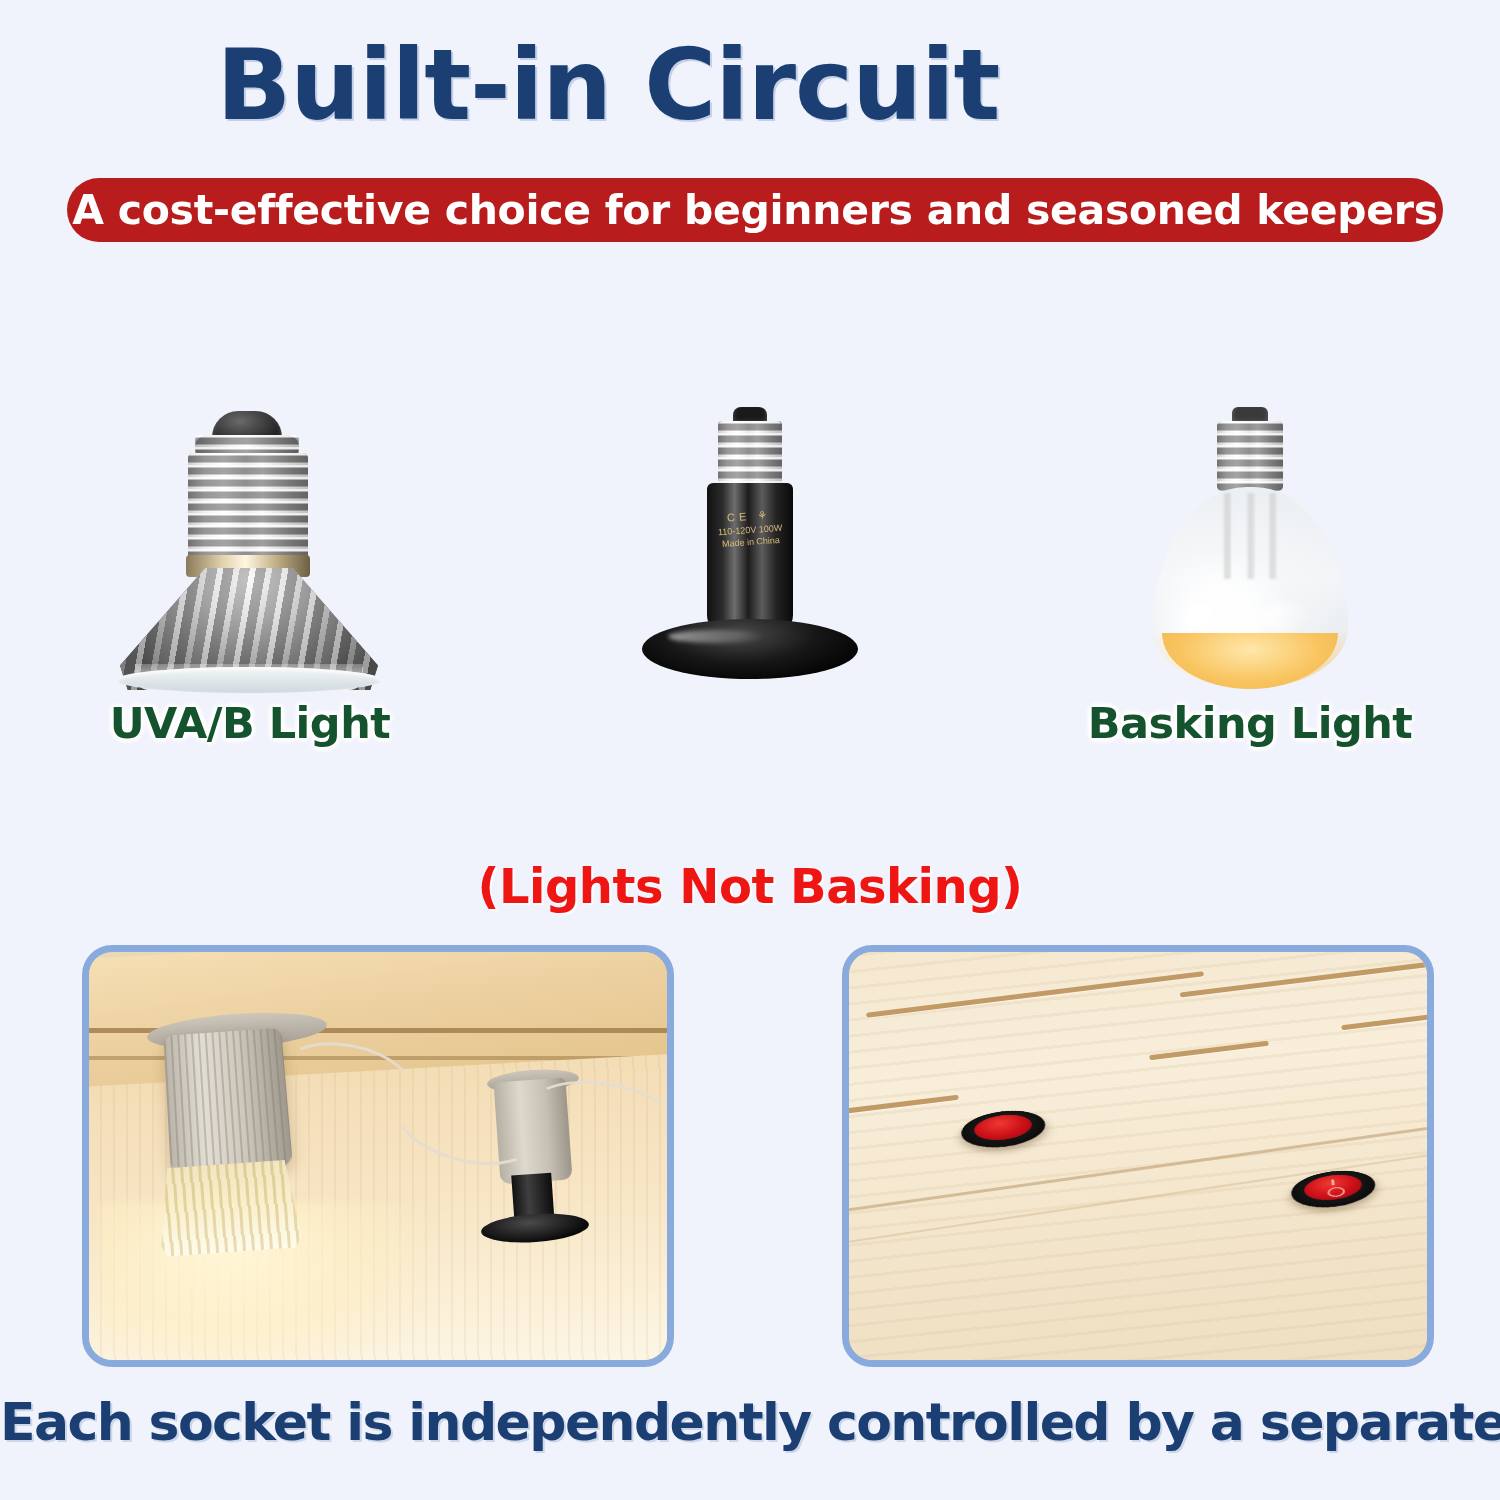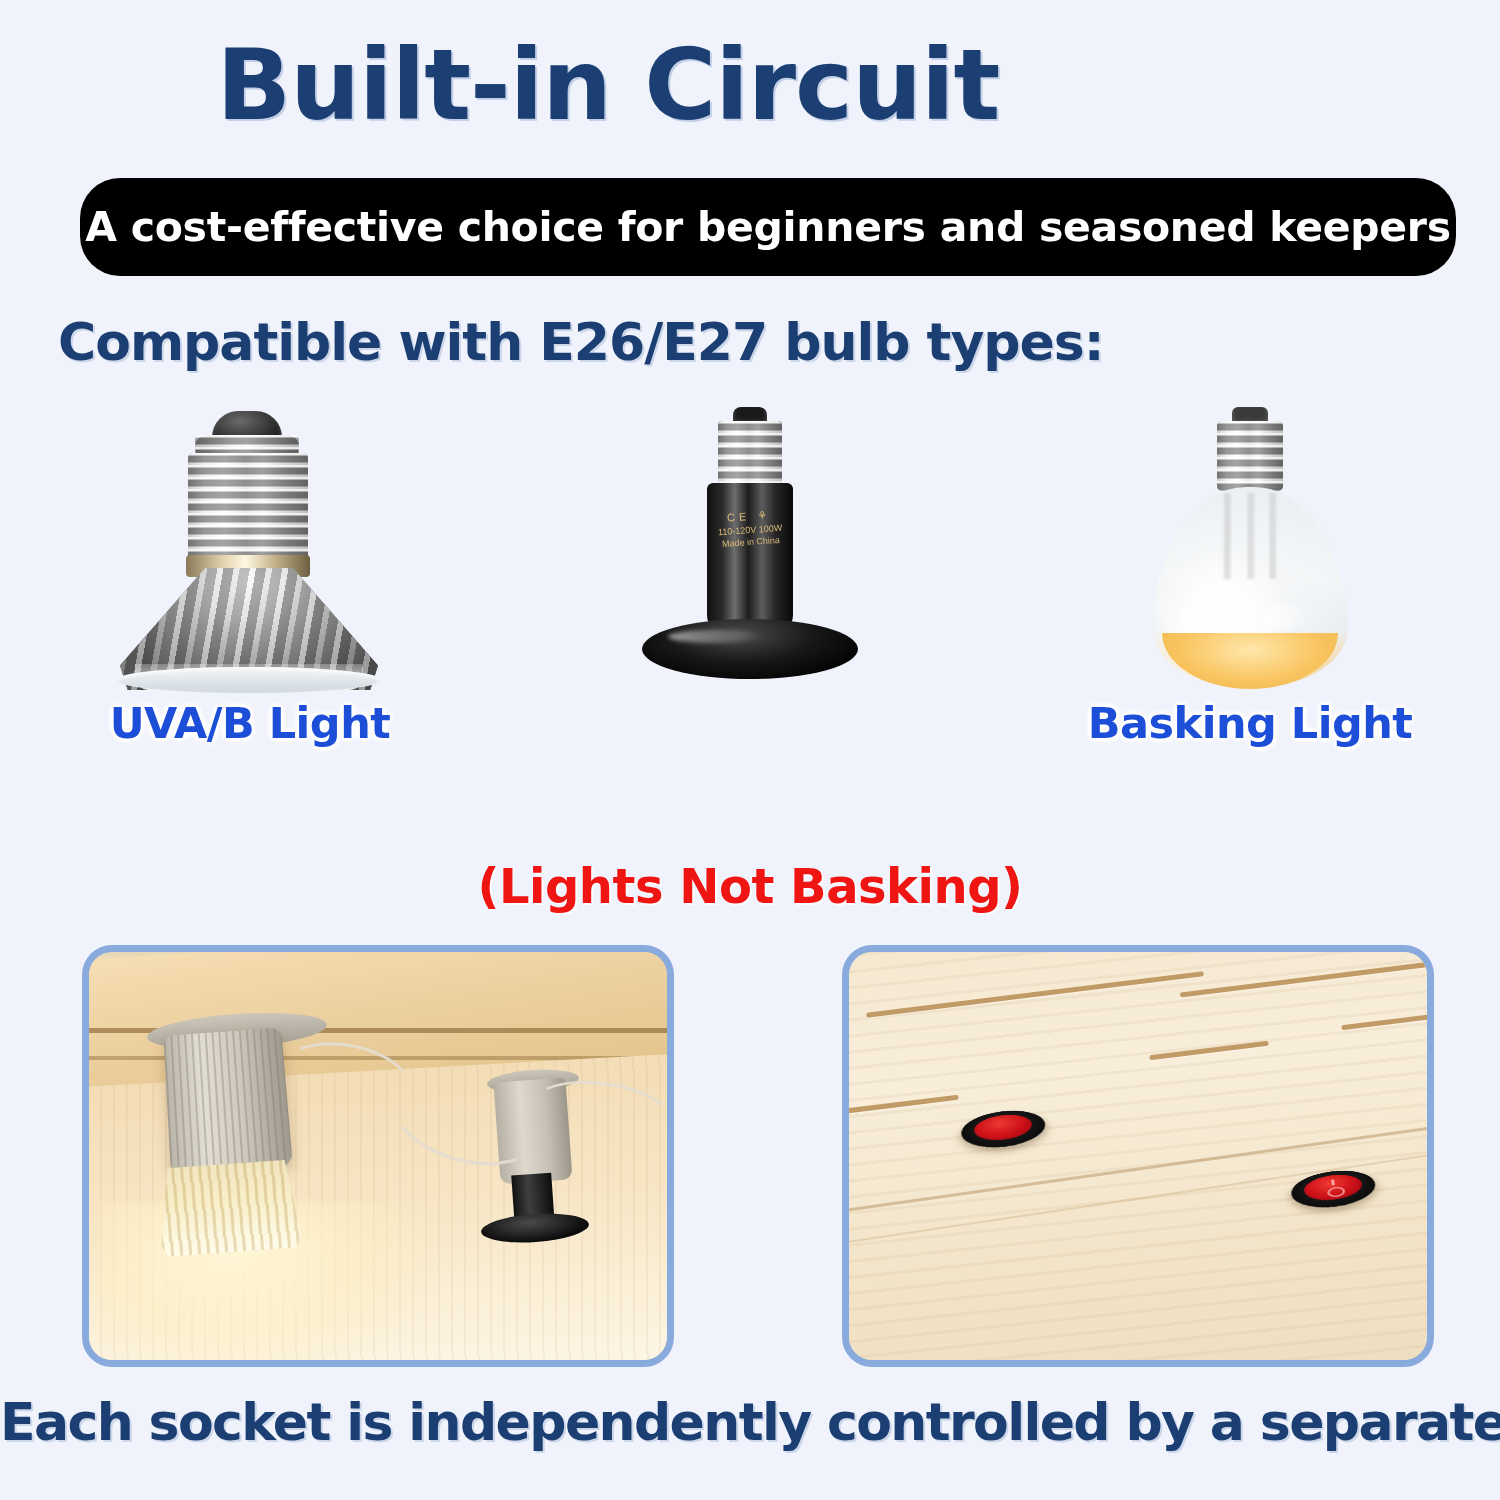--- a/index.html
+++ b/index.html
@@ -17,23 +17,23 @@
     position:absolute;left:0;top:36px;width:1216px;
     text-align:center;
     font-size:98px;line-height:1.0;
     font-weight:bold;
     color:#1c3f73;
     letter-spacing:-1px;
     font-family:"DejaVu Sans", sans-serif;
     text-shadow:2px 2px 0 rgba(140,165,205,.45);
   }
   .subtitle-pill{
-    position:absolute;left:80px;top:178px;
-    width:1376px;height:98px;
-    background:#000000;
+    position:absolute;left:67px;top:178px;
+    width:1376px;height:64px;
+    background:#b91c1c;
     border-radius:40px;
     display:flex;align-items:center;justify-content:center;
   }
   .subtitle-pill span{
     color:#ffffff;
     font-size:41px;font-weight:bold;
     font-family:"DejaVu Sans", sans-serif;
     letter-spacing:-.3px;
     white-space:nowrap;
   }
@@ -58,21 +58,21 @@
     display:flex;flex-direction:column;align-items:center;
   }
   .bulb-art{
     position:relative;width:300px;height:285px;
   }
   .bulb-label{
     margin-top:6px;
     text-align:center;
     font-size:43px;line-height:1.28;
     font-weight:bold;
-    color:#1d4ed8;
+    color:#14532d;
     font-family:"DejaVu Sans", sans-serif;
     letter-spacing:-.5px;
     -webkit-text-stroke:0;
     text-shadow:
       0 0 7px #fff, 0 0 7px #fff, 0 0 7px #fff,
       3px 0 5px #fff, -3px 0 5px #fff, 0 3px 5px #fff, 0 -3px 5px #fff;
   }
 
   
   .screw{
@@ -359,21 +359,20 @@
 <body>
 
 <div class="page">
 
   <div class="title">Built-in Circuit</div>
 
   <div class="subtitle-pill">
     <span>A cost-effective choice for beginners and seasoned keepers</span>
   </div>
 
-  <div class="compat">Compatible with E26/E27 bulb types:</div>
 
   <div class="bulb-row">
 
     <div class="bulb-cell">
       <div class="bulb-art">
         <div class="tip uv-tip"></div>
         <div class="screw uv-neck"></div>
         <div class="screw uv-screw"></div>
         <div class="uv-collar"></div>
         <div class="uv-ref"></div>

